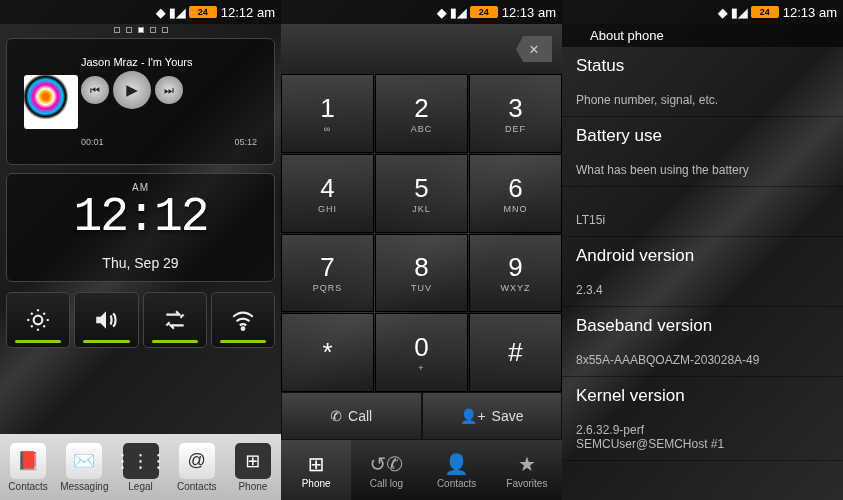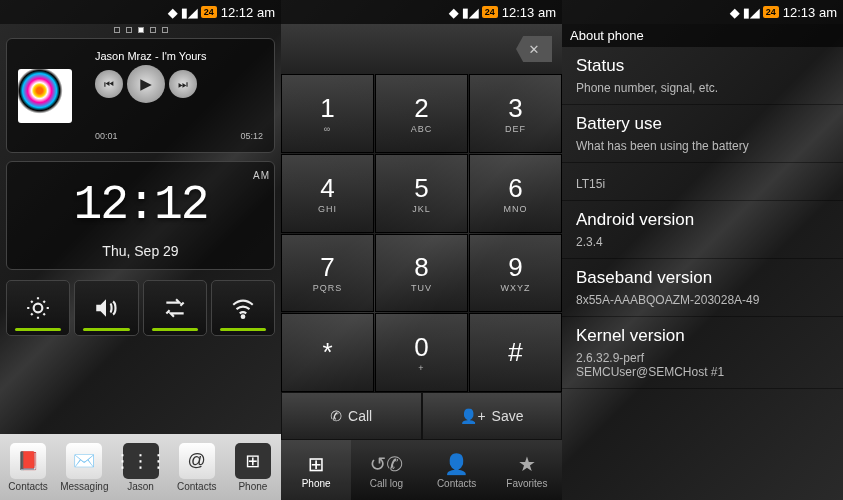--- a/index.html
+++ b/index.html
@@ -26,37 +26,37 @@
   align-items: center;
   justify-content: flex-end;
   padding: 0 6px;
   font-size: 13px;
   gap: 4px;
 }
 .status-icons { display: flex; gap: 3px; align-items: center; }
 .badge24 {
   background: #ff9500; color: #000;
   font-size: 9px; font-weight: bold;
-  padding: 1px 3px; border-radius: 2px;
+  padding: 1px 9px; border-radius: 2px;
 }
 
 .pager-dots {
   display: flex; gap: 6px; justify-content: center;
   padding: 3px 0;
 }
 .pager-dot { width: 6px; height: 6px; border: 1px solid #999; }
 .pager-dot.active { background: #fff; }
 .music-widget {
   margin: 2px 6px;
   background: rgba(0,0,0,0.5);
   border: 1px solid #444;
   border-radius: 6px;
-  padding: 11px;
+  padding: 17px;
   display: flex;
-  gap: 23px;
+  gap: 3px;
   align-items: center;
 }
 .album-art {
   width: 54px; height: 54px;
   background: radial-gradient(circle at 40% 40%, #ff6a00 3px, #ffd500 6px, #fff 8px, #ff00aa 12px, #00c2ff 17px, #000 20px, #fff 23px);
   border-radius: 3px;
 }
 .music-info { flex: 1; font-size: 11px; }
 .music-controls { display: flex; gap: 4px; align-items: center; margin: 3px 0; }
 .m-btn {
@@ -68,21 +68,21 @@
 .m-btn.play { width: 38px; height: 38px; font-size: 15px; }
 .music-times { display: flex; justify-content: space-between; font-size: 9px; color: #bbb; margin-top: 28px; }
 .clock-widget {
   margin: 6px 6px;
   background: rgba(0,0,0,0.45);
   border: 1px solid #444;
   border-radius: 6px;
   text-align: center;
   padding: 8px 4px 10px;
 }
-.clock-ampm { font-size: 10px; color: #ccc; letter-spacing: 1px; text-align: right; }
+.clock-ampm { font-size: 10px; color: #ccc; letter-spacing: 1px; }
 .clock-time {
   font-size: 48px; font-weight: 300;
   font-family: "Digital", "Courier New", monospace;
   letter-spacing: -2px;
   line-height: 1;
   text-shadow: 0 2px 4px rgba(0,0,0,0.6);
 }
 .clock-date { font-size: 14px; margin-top: 14px; color: #eee; }
 .toggle-row {
   display: flex; gap: 4px; margin: 4px 6px;
@@ -168,30 +168,30 @@
   flex: 1;
   display: flex; flex-direction: column;
   align-items: center; justify-content: center;
   font-size: 10px; color: #aaa; gap: 2px;
 }
 .tab.active { background: rgba(255,255,255,0.08); color: #fff; }
 .tab-icon { font-size: 20px; }
 
 .section-header {
   background: rgba(0,0,0,0.6);
-  padding: 4px 8px;
+  padding: 4px 28px;
   font-size: 13px;
 }
 .settings-list { flex: 1; overflow: hidden; }
 .setting-item {
   padding: 9px 14px;
   border-bottom: 1px solid rgba(0,0,0,0.4);
 }
 .setting-title { font-size: 17px; color: #fff; }
-.setting-sub { font-size: 12px; color: #bbb; margin-top: 5px; }
+.setting-sub { font-size: 12px; color: #bbb; margin-top: 17px; }
 </style>
 </head>
 <body>
 
 <div class="screen">
   <div class="status-bar">
     <div class="status-icons">
       <span>◆</span>
       <span>▮◢</span>
       <span class="badge24">24</span>
@@ -259,21 +259,21 @@
     <div class="dock-item">
       <div class="dock-icon" style="background:linear-gradient(#fff,#ddd)">📕</div>
       <span>Contacts</span>
     </div>
     <div class="dock-item">
       <div class="dock-icon" style="background:linear-gradient(#fff,#ddd)">✉️</div>
       <span>Messaging</span>
     </div>
     <div class="dock-item">
       <div class="dock-icon" style="background:#333;color:#fff">⋮⋮⋮</div>
-      <span>Jason</span>
+      <span>Legal</span>
     </div>
     <div class="dock-item">
       <div class="dock-icon" style="background:linear-gradient(#fff,#ddd)">@</div>
       <span>Contacts</span>
     </div>
     <div class="dock-item">
       <div class="dock-icon" style="background:#333;color:#fff">⊞</div>
       <span>Phone</span>
     </div>
   </div>

